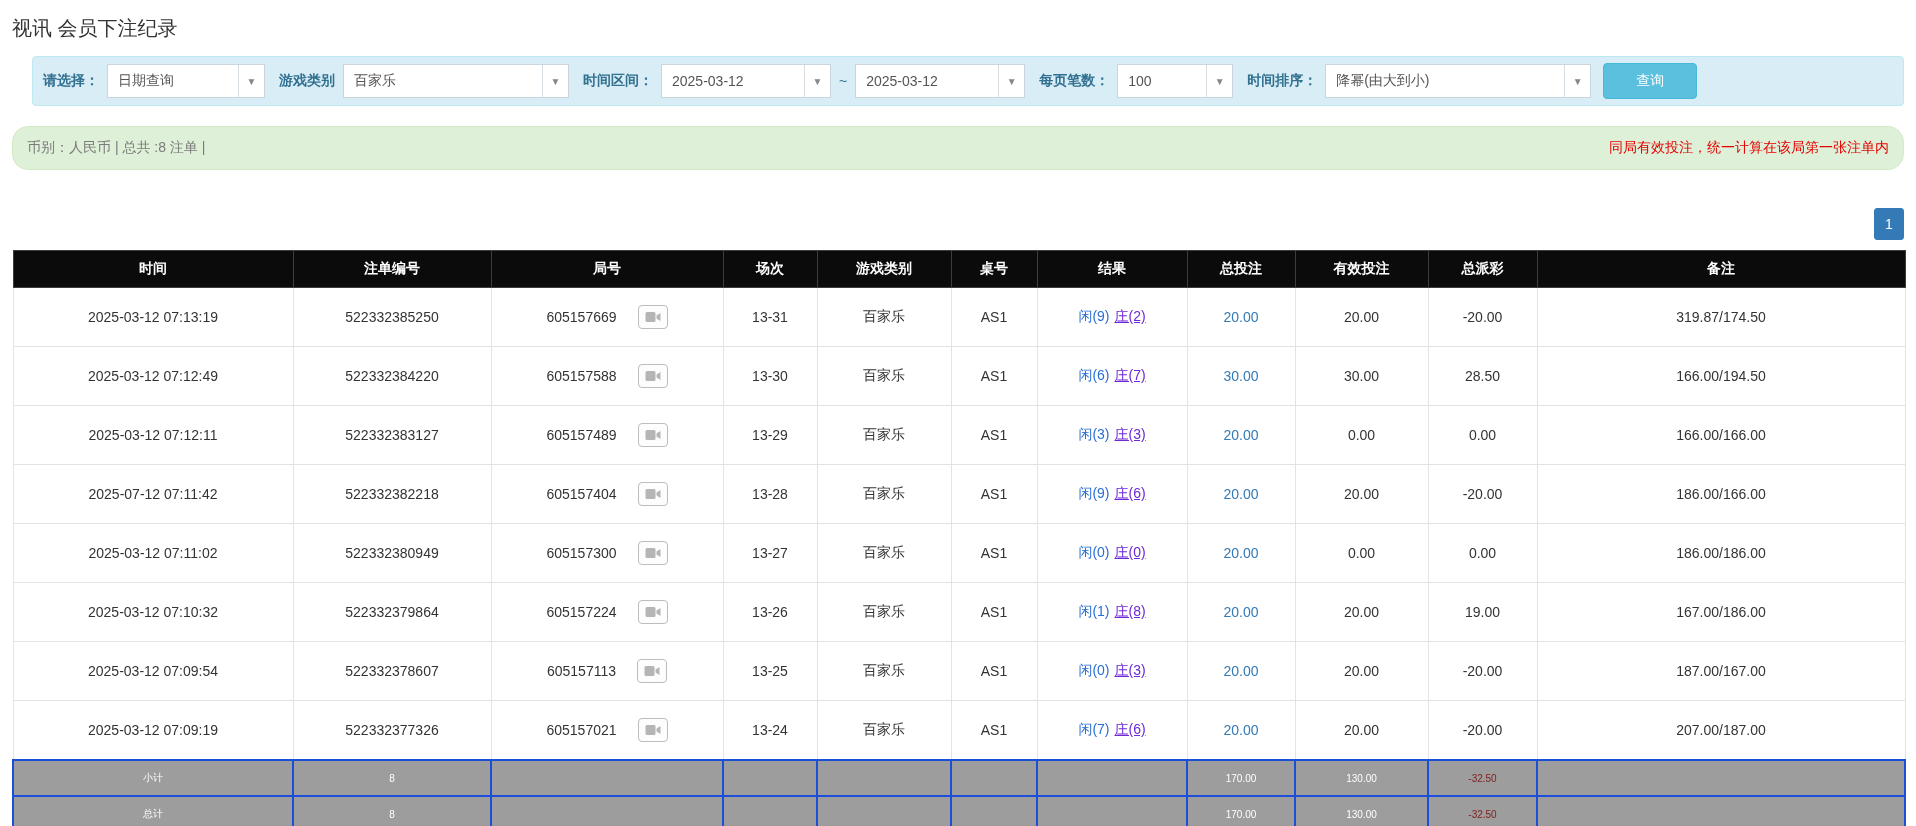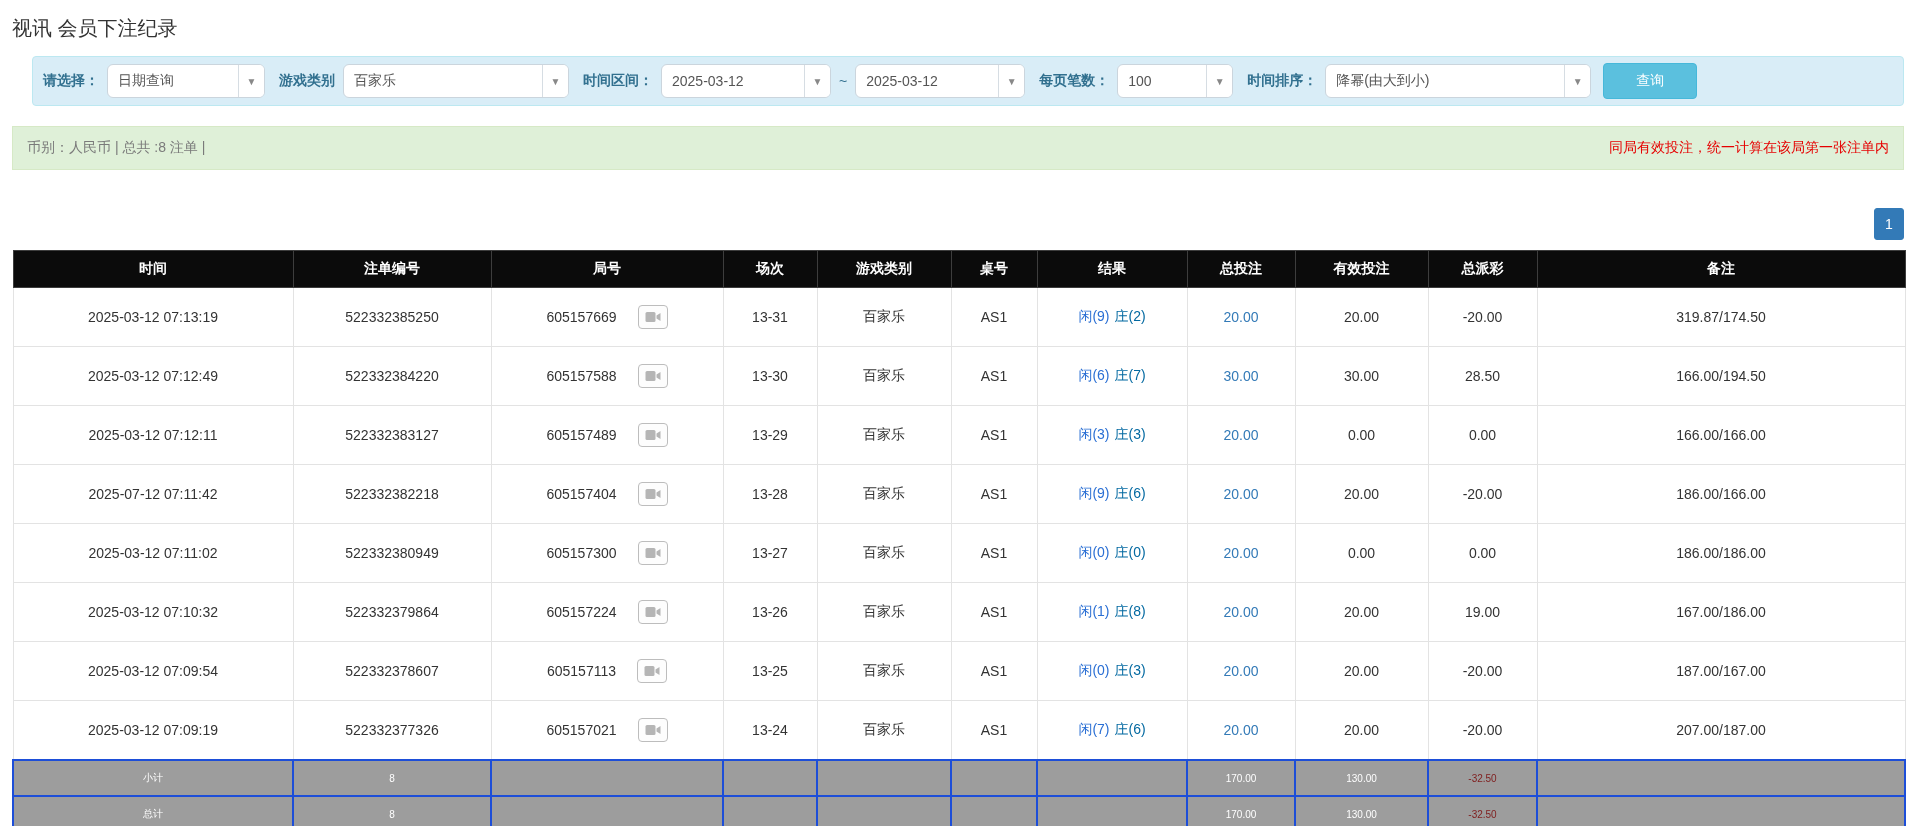--- a/index.html
+++ b/index.html
@@ -8,32 +8,32 @@
   .container { padding:0 12px; }
 
   .page-title { font-size:20px; font-weight:500; color:#333; padding:15px 0 14px; }
 
   
   .filter-bar { background:#d9edf7; border:1px solid #bce8f1; border-radius:4px;
     padding:6px 10px; display:flex; align-items:center; gap:8px; font-size:14px;margin-left:20px; }
   .filter-label { color:#31708f; font-weight:bold; white-space:nowrap; margin-left:6px; }
   .filter-label:first-child { margin-left:0; }
   .dd { display:flex; align-items:stretch; background:#fff; border:1px solid #cbd5dd;
-    border-radius:6px; height:34px; overflow:hidden; cursor:pointer; }
+    border-radius:0; height:34px; overflow:hidden; cursor:pointer; }
   .dd-value { display:flex; align-items:center; padding:0 10px; color:#555; flex:1;
     white-space:nowrap; }
   .dd-caret { width:26px; display:flex; align-items:center; justify-content:center;
     border-left:1px solid #d6dde3; color:#888; font-size:10px; background:#fff; }
   .tilde { color:#31708f; }
   .btn-search { background:#5bc0de; border:1px solid #46b8da; color:#fff; font-size:14px;
     border-radius:4px; height:36px; padding:0 32px; cursor:pointer; margin-left:4px; }
 
   
   .summary-bar { margin-top:20px; background:#dff0d8; border:1px solid #d6e9c6;
-    border-radius:0; padding:12px 14px; display:flex; justify-content:space-between;
+    border-radius:16px; padding:12px 14px; display:flex; justify-content:space-between;
     align-items:center; font-size:14px; }
   .summary-left { color:#7a7a7a; }
   .summary-right { color:#e60000; }
 
   
   .pager { display:flex; justify-content:flex-end; margin:38px 0 10px; }
   .page-btn { min-width:30px; height:32px; background:#337ab7; border:1px solid #337ab7;
     color:#fff; font-size:14px; display:flex; align-items:center; justify-content:center;
     border-radius:3px; cursor:pointer; }
 
@@ -41,21 +41,21 @@
   table.records { width:100%; border-collapse:collapse; table-layout:fixed; font-size:14px; }
   table.records th { background:#0b0b0b; color:#fff; font-weight:bold; text-align:center;
     padding:9px 4px; border:1px solid #3d3d3d; font-size:14px; }
   table.records td { border:1px solid #e3e3e3; text-align:center; padding:17px 6px;
     color:#333; background:#fff; word-wrap:break-word; }
   .round-cell { display:inline-flex; align-items:center; justify-content:flex-start; gap:21px; }
   .replay-btn { width:30px; height:24px; border:1px solid #bdbdbd; border-radius:4px;
     background:#fdfdfd; display:inline-flex; align-items:center; justify-content:center;
     cursor:pointer; }
   .player { color:#2a6fd4; }
-  .banker { color:#0369a1; }
+  .banker { color:#6d28d9;text-decoration:underline; }
   .result-gap { display:inline-block; width:5px; }
   .total-bet { color:#337ab7; cursor:pointer; }
   .neg { color:#e60000; }
   tr.footer-row td { background:#9d9d9d; color:#fff; border:2px solid #1d4ed8;
     padding:10px 6px; font-size:10px; }
   tr.footer-row td.neg-val { color:#7f1d1d; }
 </style>
 </head>
 <body>
 

